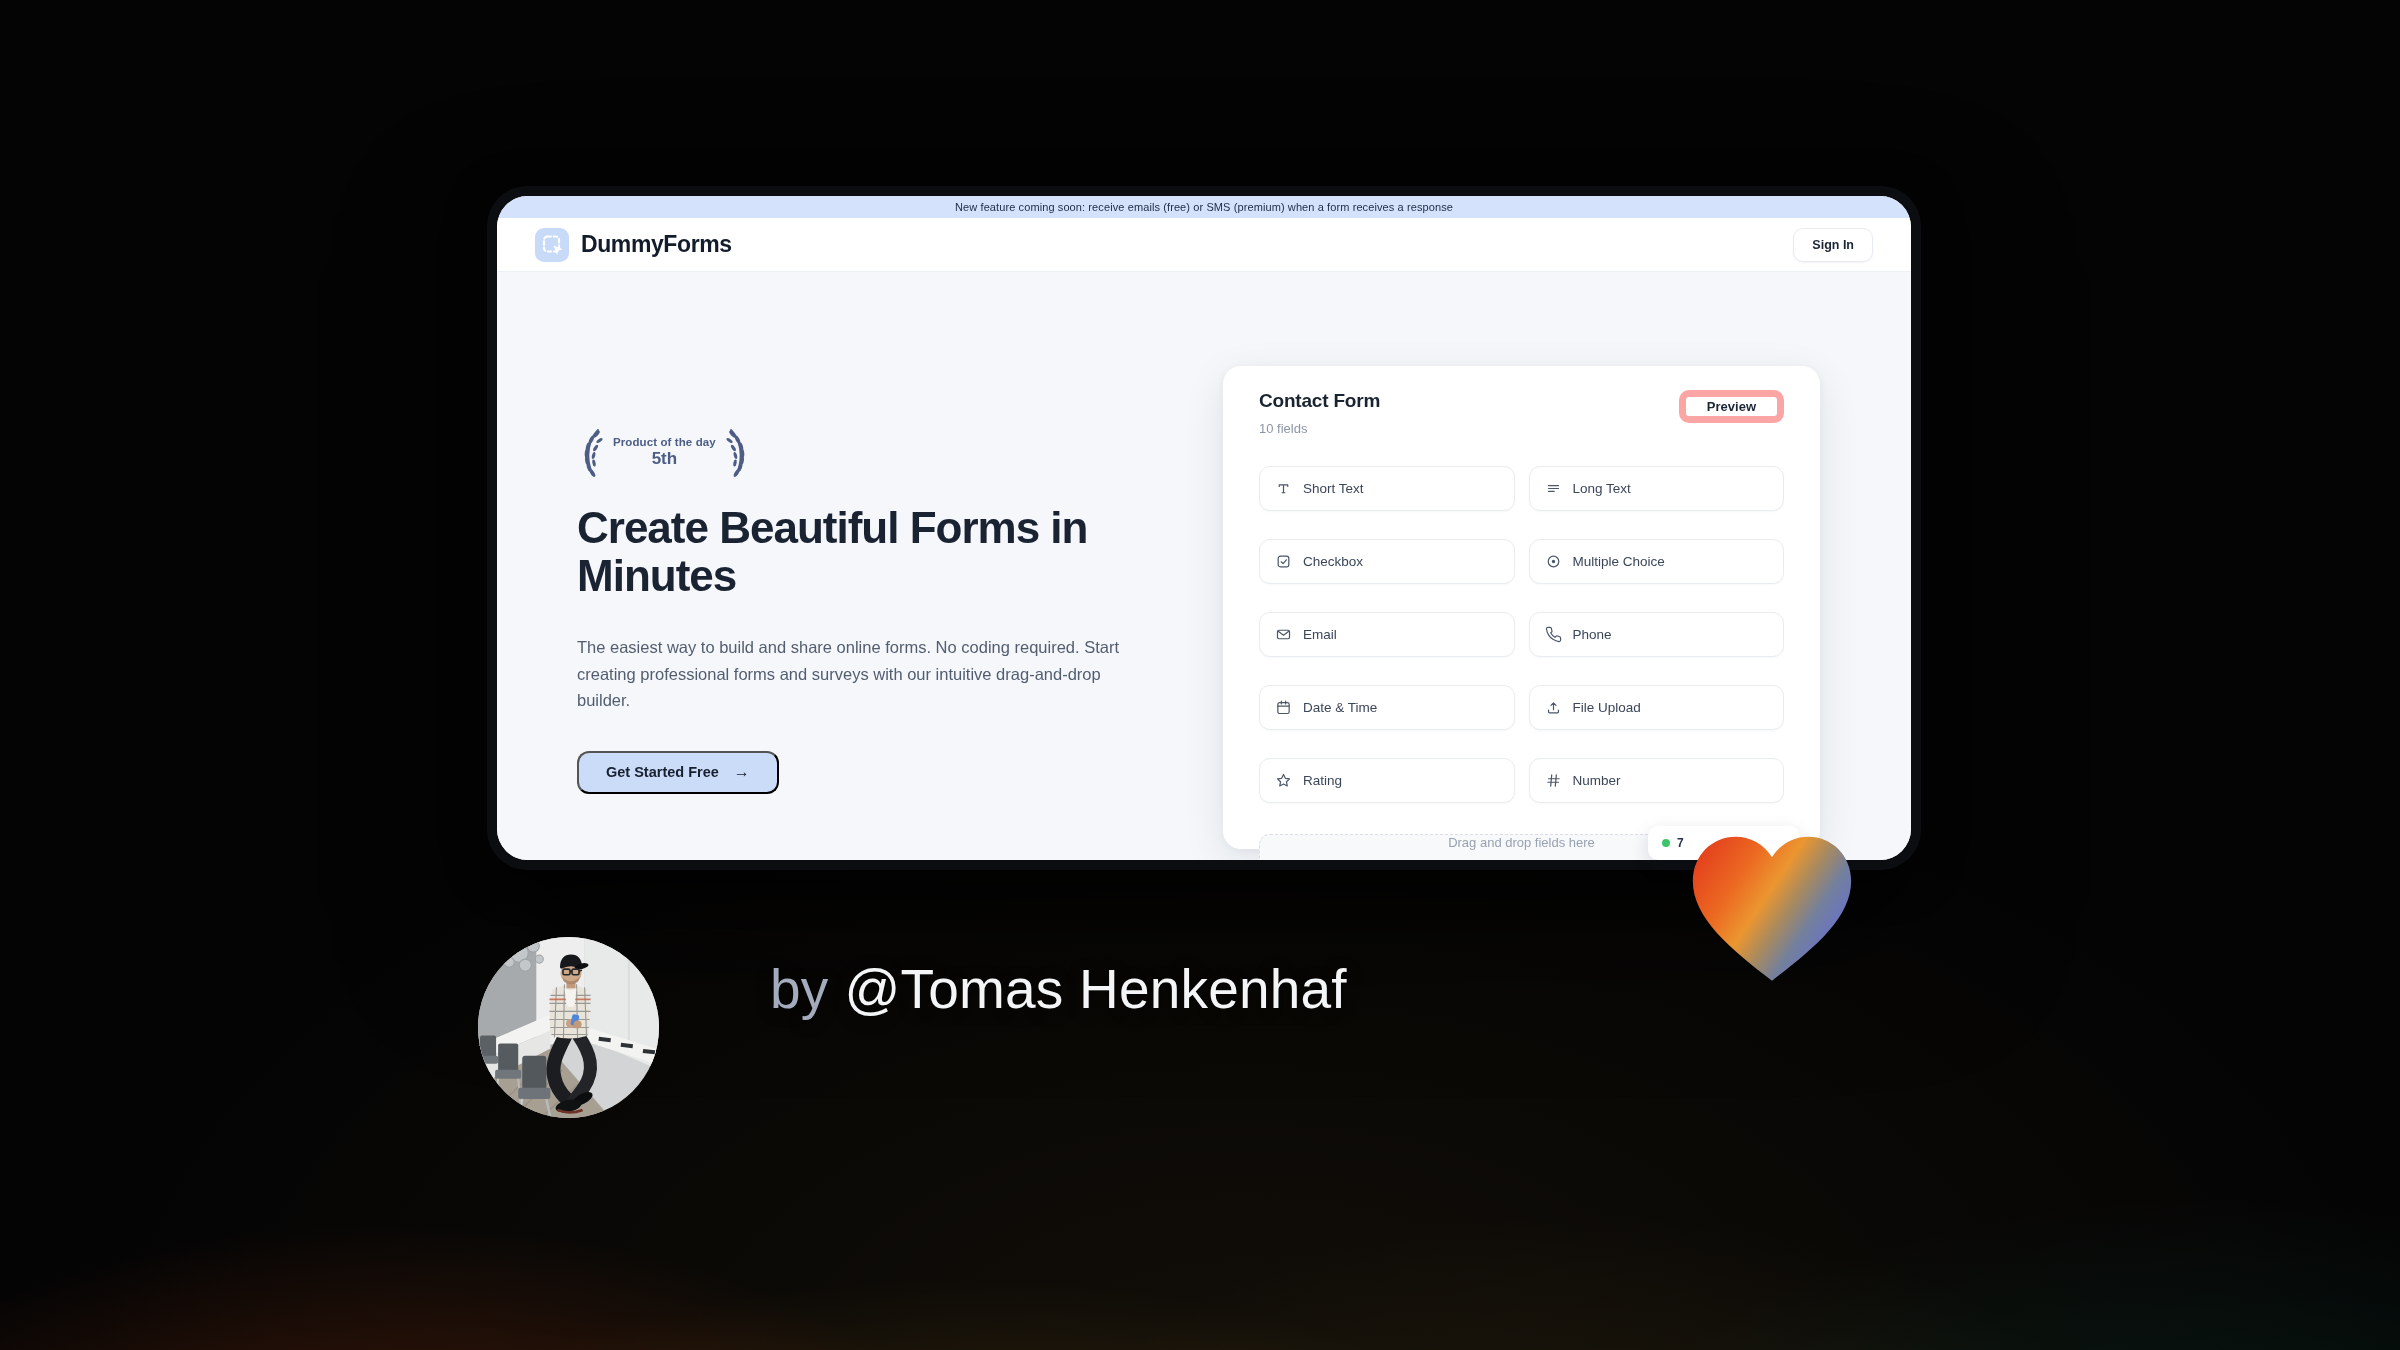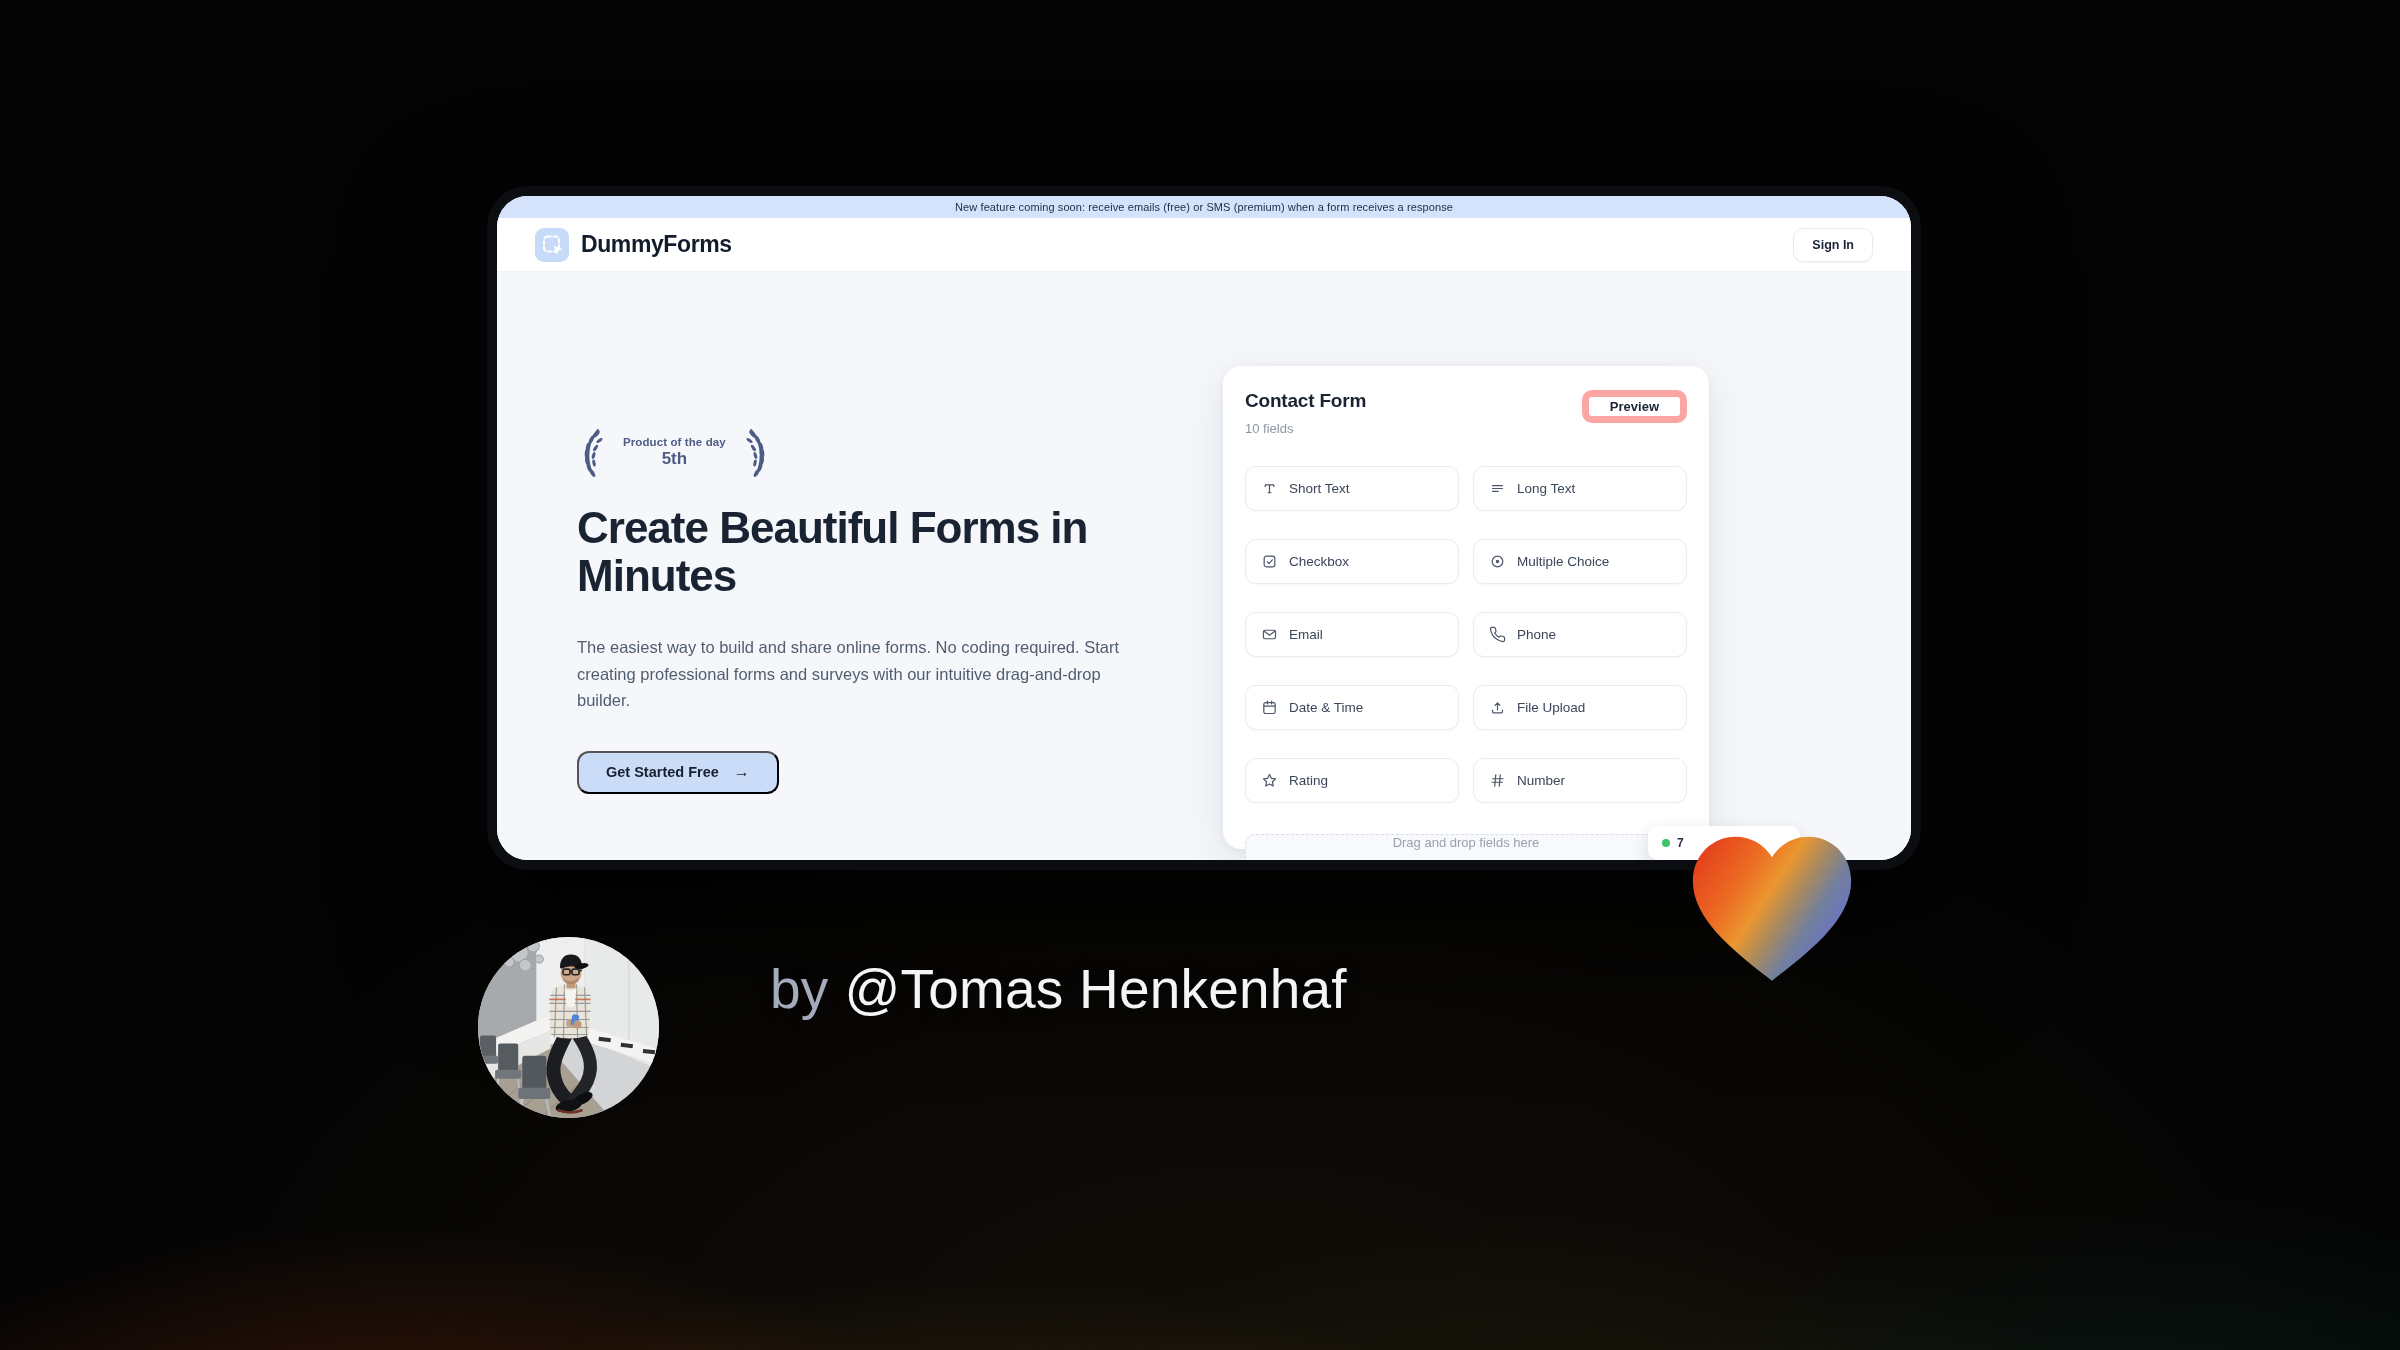--- a/index.html
+++ b/index.html
@@ -45,42 +45,42 @@
   .brand-name { font-size:23px; font-weight:700; color:#131c2b; letter-spacing:-.4px; }
   .signin-btn {
     height:34px; padding:0 18px; background:#fff; border:1px solid #e8ebf0;
     border-radius:10px; font-size:12.5px; font-weight:600; color:#1b2536;
     display:flex; align-items:center; box-shadow:0 1px 2px rgba(16,24,40,.05); cursor:pointer;
   }
   .app-body { flex:1; position:relative; background:#f5f7fa; }
 
   
   .hero-left { position:absolute; left:80px; top:155px; width:600px; }
-  .award { display:flex; align-items:center; gap:18px; color:#4d5d85; width:fit-content; }
+  .award { display:flex; align-items:center; gap:8px; color:#4d5d85; width:fit-content; }
   .award-text { text-align:center; padding:0 2px; }
   .award-title { font-size:11.5px; font-weight:700; letter-spacing:.1px; }
   .award-rank { font-size:17px; font-weight:800; margin-top:1px; }
   .laurel { display:block; }
   .laurel.flip { transform:scaleX(-1); }
   .hero-heading {
     margin-top:27px; font-size:44px; line-height:1.1; font-weight:700;
     color:#1a2332; letter-spacing:-1px; max-width:560px;
   }
   .hero-desc { margin-top:33px; font-size:16.5px; line-height:1.62; color:#525e70; max-width:580px; }
   .cta-btn {
     margin-top:37px; height:43px; padding:0 27px; border-radius:12px; background:#cbdcf8;
     display:inline-flex; align-items:center; gap:15px; font-size:14.5px; font-weight:600;
     color:#17202f; cursor:pointer;
   }
   .cta-arrow { font-size:16px; font-weight:400; }
 
   
   .panel {
-    position:absolute; left:726px; top:94px; width:486px; height:483px;
-    background:#fff; border-radius:18px; padding:24px 22px;
+    position:absolute; left:726px; top:94px; width:597px; height:483px;
+    background:#fff; border-radius:18px; padding:24px 36px;
     box-shadow:0 12px 44px rgba(25,35,60,.09), 0 2px 8px rgba(25,35,60,.05);
   }
   .panel-head { display:flex; align-items:flex-start; justify-content:space-between; }
   .panel-title { font-size:19px; font-weight:700; color:#1a2332; letter-spacing:-.2px; }
   .panel-sub { margin-top:9px; font-size:13px; color:#8d96a5; }
   .preview-btn {
     height:33px; padding:0 21px; background:#fff; border:7px solid #fca5a5; border-radius:10px;
     font-size:13px; font-weight:600; color:#1b2536; display:flex; align-items:center; cursor:pointer;
   }
   .fields-grid { margin-top:30px; display:grid; grid-template-columns:1fr 1fr; gap:28px 14px; }

